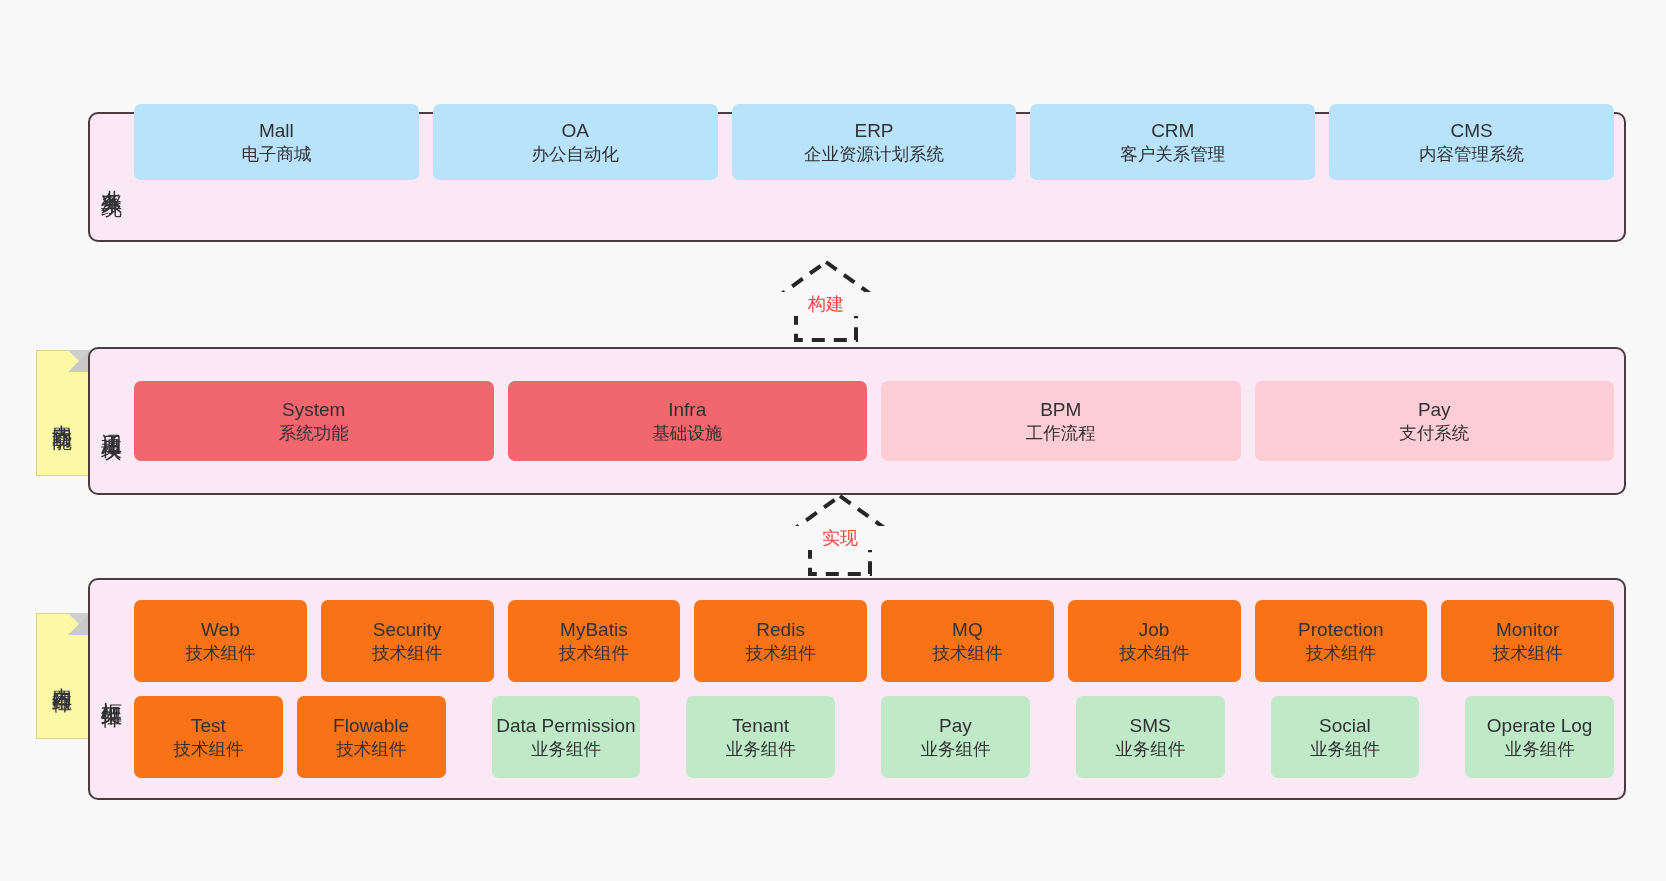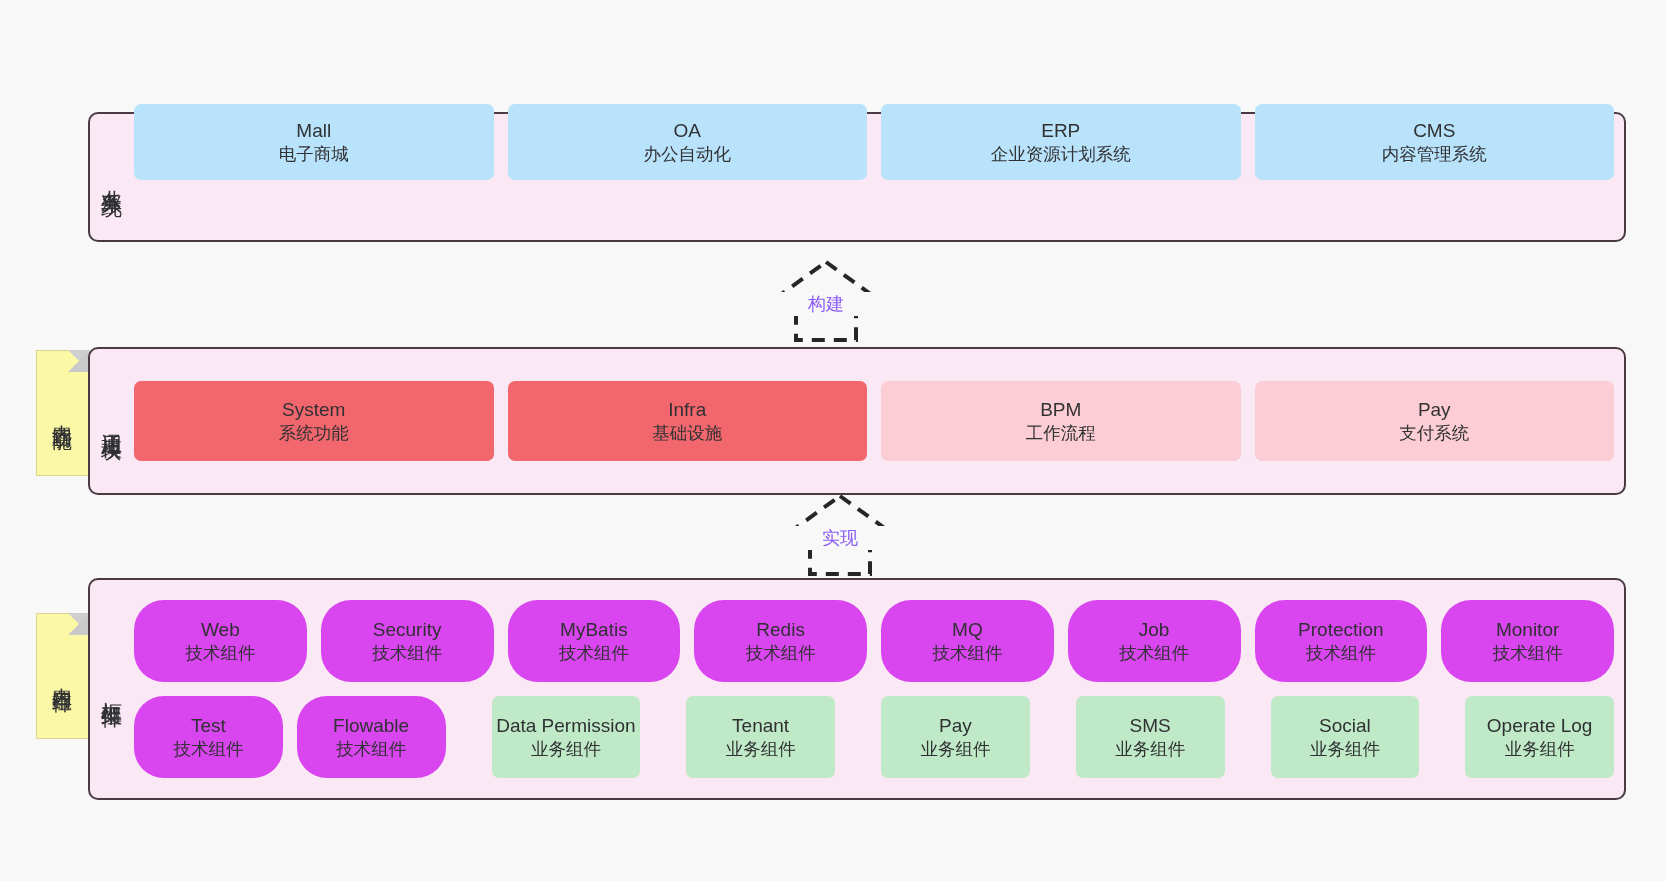--- a/index.html
+++ b/index.html
@@ -64,21 +64,21 @@
     color:#303133;
     line-height:1.28;
     box-sizing:border-box;
     padding:6px 4px;
   }
   .card .t1{font-size:19px;}
   .card .t2{font-size:17.5px;}
   .blue{background:#b9e2fb;}
   .red{background:#f2666e;}
   .pink{background:#fccdd5;}
-  .green{background:#d946ef;border-radius:30px;}
+  .green{background:#f97316;}
   .green-lite{background:#bfe9c7;margin-left:32px;}
 
   
   #band-business{left:88px; top:112px; width:1538px; height:130px;}
   #band-business .band-body{height:56px; justify-content:center;}
   #band-business .card{height:76px;}
 
   #band-common{left:88px; top:347px; width:1538px; height:148px;}
   #band-common .card{height:80px;}
 
@@ -122,21 +122,21 @@
   #sticky-framework{left:36px; top:613px; height:126px;}
 
   
   .arrow{position:absolute;}
   .arrow svg{display:block;}
   .arrow-label{
     position:absolute;
     left:0; right:0;
     text-align:center;
     font-size:18px;
-    color:#8b5cf6;
+    color:#ef4444;
     background:#f8f8f8;
     user-select:none;
   }
   #arrow-build{left:756px; top:258px; width:140px; height:84px;}
   #arrow-build .arrow-label{top:34px;}
   #arrow-impl{left:770px; top:492px; width:140px; height:84px;}
   #arrow-impl .arrow-label{top:34px;}
 </style>
 </head>
 <body>
@@ -153,20 +153,24 @@
         </div>
         <div class="card blue">
           <span class="t1">OA</span>
           <span class="t2">办公自动化</span>
         </div>
         <div class="card blue">
           <span class="t1">ERP</span>
           <span class="t2">企业资源计划系统</span>
         </div>
         <div class="card blue">
+          <span class="t1">CRM</span>
+          <span class="t2">客户关系管理</span>
+        </div>
+        <div class="card blue">
           <span class="t1">CMS</span>
           <span class="t2">内容管理系统</span>
         </div>
       </div>
     </div>
   </div>
 
   <div class="arrow" id="arrow-build">
     <svg width="140" height="84" viewBox="0 0 140 84">
       <path d="M70 4 L134 50 L100 50 L100 82 L40 82 L40 50 L6 50 Z" fill="none" stroke="#262626" stroke-width="4" stroke-dasharray="13 9" stroke-linejoin="miter"></path>

